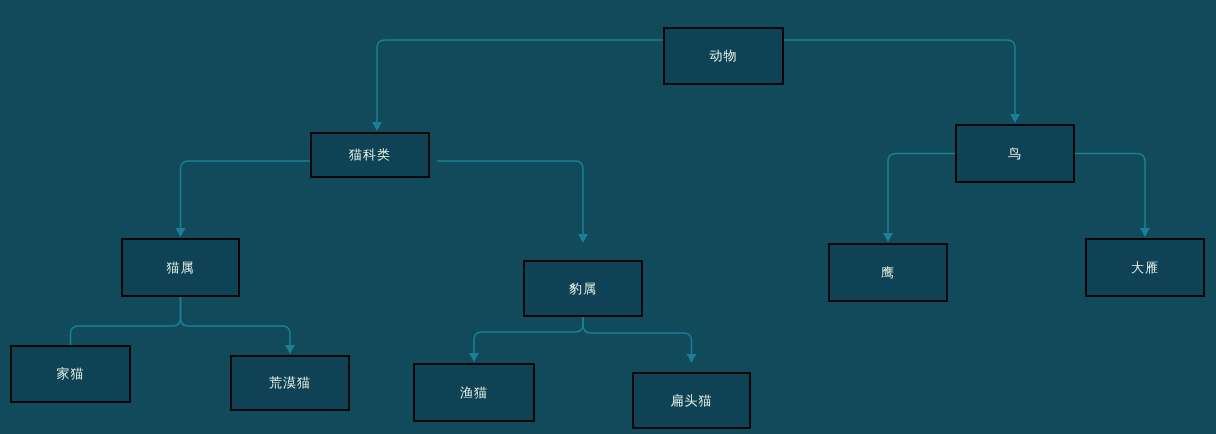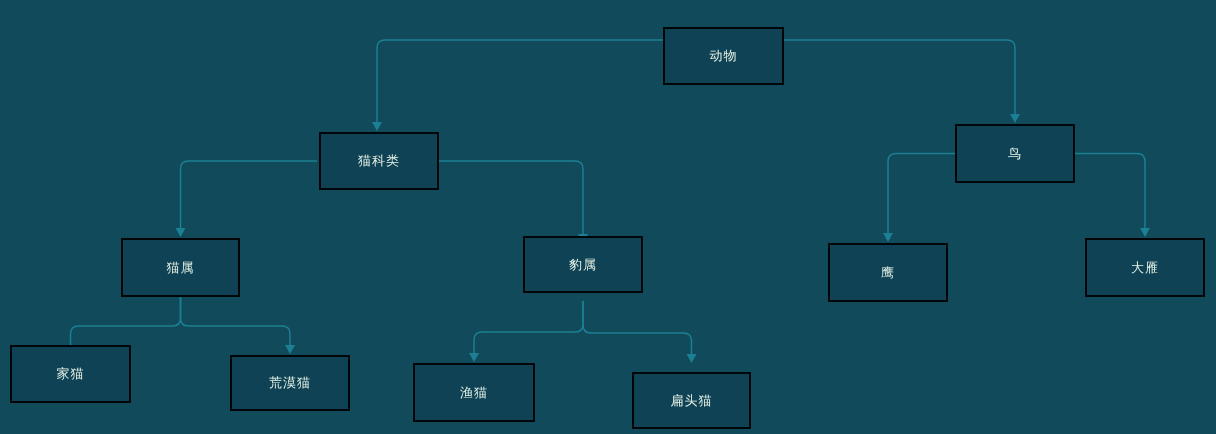--- a/index.html
+++ b/index.html
@@ -75,30 +75,30 @@
       <polygon points="285,345 295,345 290,354" fill="#1b8093"></polygon>
       <path d="M 583 301 L 583 324 Q 583 332 575 332 L 482 332 Q 474 332 474 340 L 474 355" fill="none" stroke="#1b8093" stroke-width="1.5"></path>
       <polygon points="469,353 479,353 474,362" fill="#1b8093"></polygon>
       <path d="M 583 301 L 583 325 Q 583 333 591 333 L 683.5 333 Q 691.5 333 691.5 341 L 691.5 356" fill="none" stroke="#1b8093" stroke-width="1.5"></path>
       <polygon points="686.5,354 696.5,354 691.5,363" fill="#1b8093"></polygon>
     </svg>
   <div id="nodes-layer">
       <div class="node" style="left: 663px; top: 27px; width: 121px; height: 58px;">
         <span class="label">动物</span>
       </div>
-      <div class="node" style="left: 319px; top: 132px; width: 120px; height: 58px;">
+      <div class="node" style="left: 310px; top: 132px; width: 120px; height: 46px;">
         <span class="label">猫科类</span>
       </div>
       <div class="node" style="left: 955px; top: 124px; width: 120px; height: 59px;">
         <span class="label">鸟</span>
       </div>
       <div class="node" style="left: 121px; top: 238px; width: 119px; height: 59px;">
         <span class="label">猫属</span>
       </div>
-      <div class="node" style="left: 523px; top: 236px; width: 120px; height: 57px; text-align: center;">
+      <div class="node" style="left: 523px; top: 260px; width: 120px; height: 57px; text-align: center;">
         <span class="label">豹属</span>
       </div>
       <div class="node" style="left: 828px; top: 243px; width: 120px; height: 59px;">
         <span class="label">鹰</span>
       </div>
       <div class="node" style="left: 1085px; top: 238px; width: 120px; height: 59px;">
         <span class="label">大雁</span>
       </div>
       <div class="node" style="left: 10px; top: 345px; width: 121px; height: 58px;">
         <span class="label">家猫</span>

